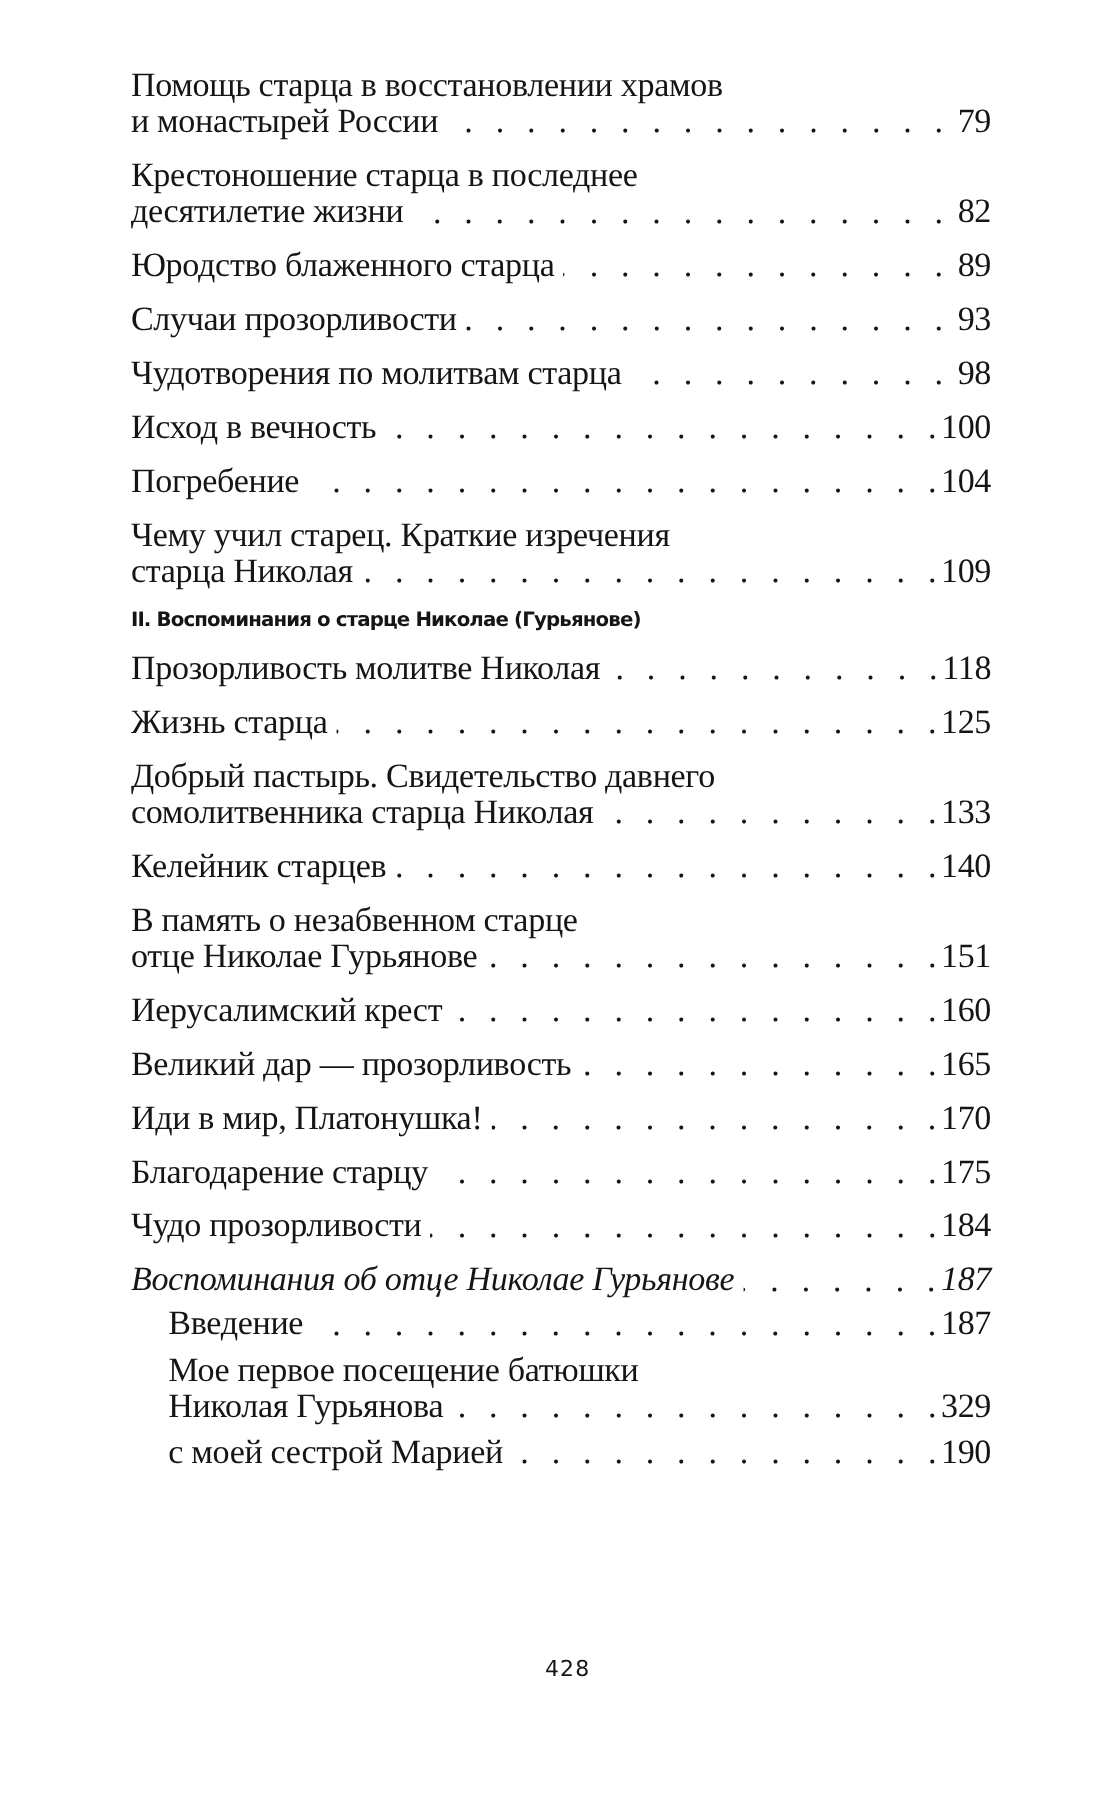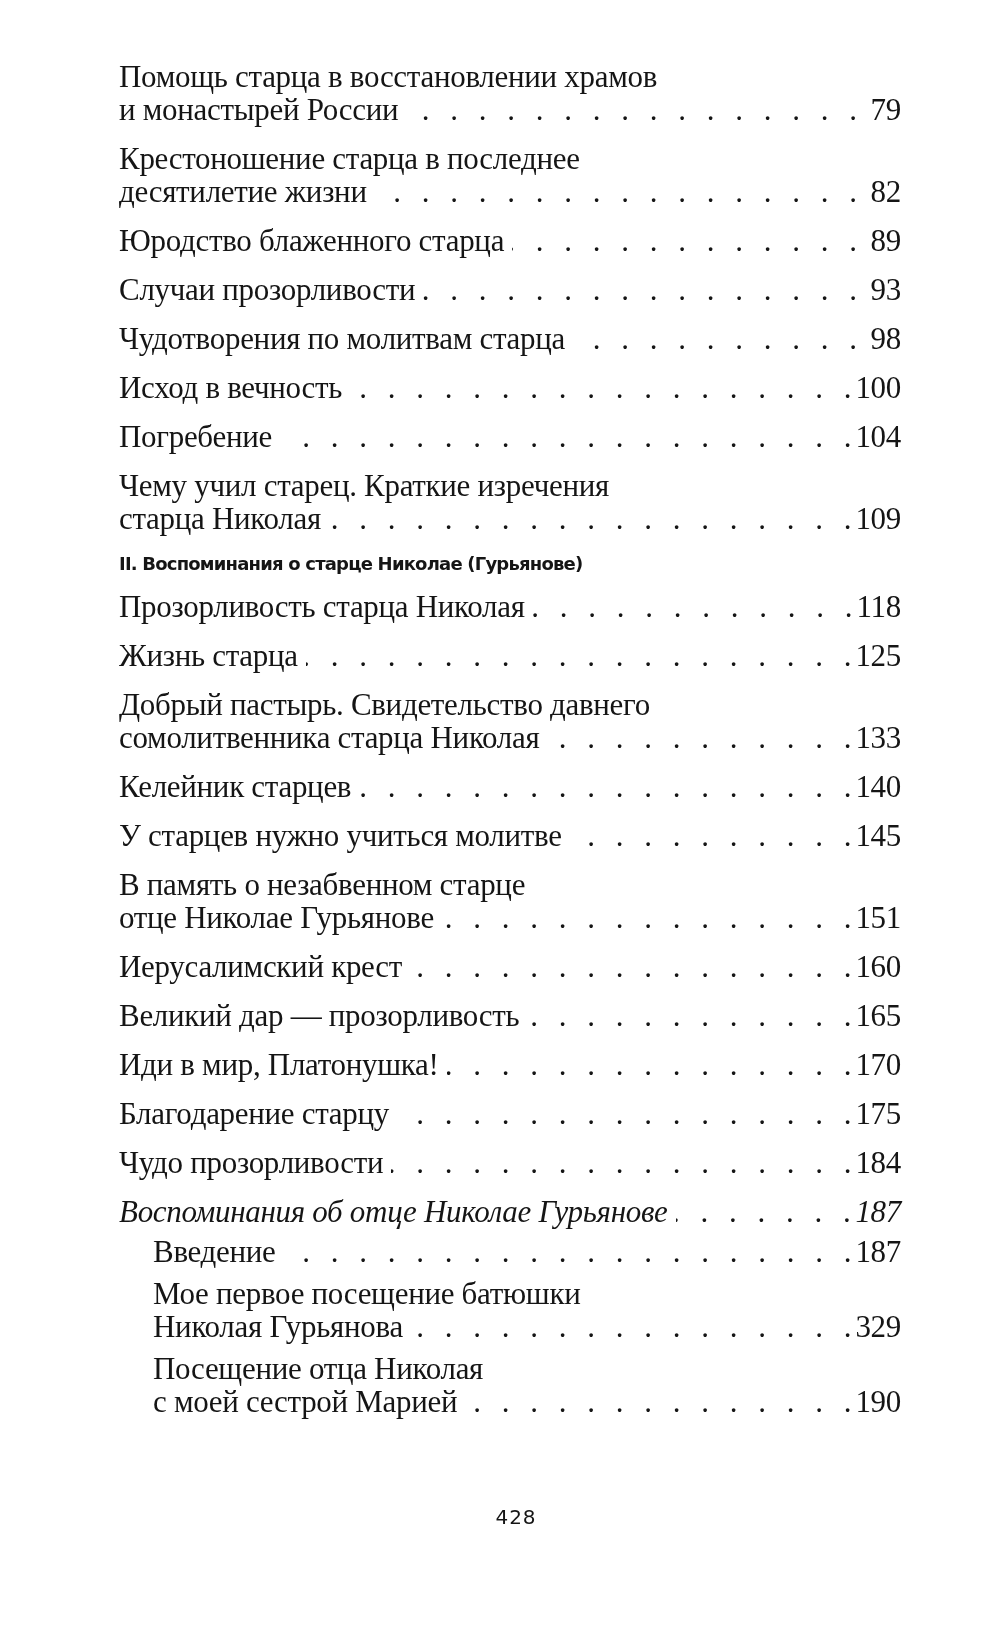--- a/index.html
+++ b/index.html
@@ -154,21 +154,21 @@
         <span class="text">старца Николая</span>
         <span class="leader"></span>
         <span class="pg">109</span>
       </div>
     </div>
 
     <div class="section-heading">II. Воспоминания о старце Николае (Гурьянове)</div>
 
     <div class="entry">
       <div class="line">
-        <span class="text">Прозорливость старца Николая</span>
+        <span class="text">Прозорливость молитве Николая</span>
         <span class="leader"></span>
         <span class="pg">118</span>
       </div>
     </div>
 
     <div class="entry">
       <div class="line">
         <span class="text">Жизнь старца</span>
         <span class="leader"></span>
         <span class="pg">125</span>
@@ -185,27 +185,20 @@
     </div>
 
     <div class="entry">
       <div class="line">
         <span class="text">Келейник старцев</span>
         <span class="leader"></span>
         <span class="pg">140</span>
       </div>
     </div>
 
-    <div class="entry">
-      <div class="line">
-        <span class="text">У старцев нужно учиться молитве</span>
-        <span class="leader"></span>
-        <span class="pg">145</span>
-      </div>
-    </div>
 
     <div class="entry">
       <div>В память о незабвенном старце</div>
       <div class="line">
         <span class="text">отце Николае Гурьянове</span>
         <span class="leader"></span>
         <span class="pg">151</span>
       </div>
     </div>
 
@@ -268,21 +261,20 @@
     <div class="entry sub">
       <div>Мое первое посещение батюшки</div>
       <div class="line">
         <span class="text">Николая Гурьянова</span>
         <span class="leader"></span>
         <span class="pg">329</span>
       </div>
     </div>
 
     <div class="entry sub">
-      <div>Посещение отца Николая</div>
       <div class="line">
         <span class="text">с моей сестрой Марией</span>
         <span class="leader"></span>
         <span class="pg">190</span>
       </div>
     </div>
 
   </div>
 
   <div class="page-number">428</div>

